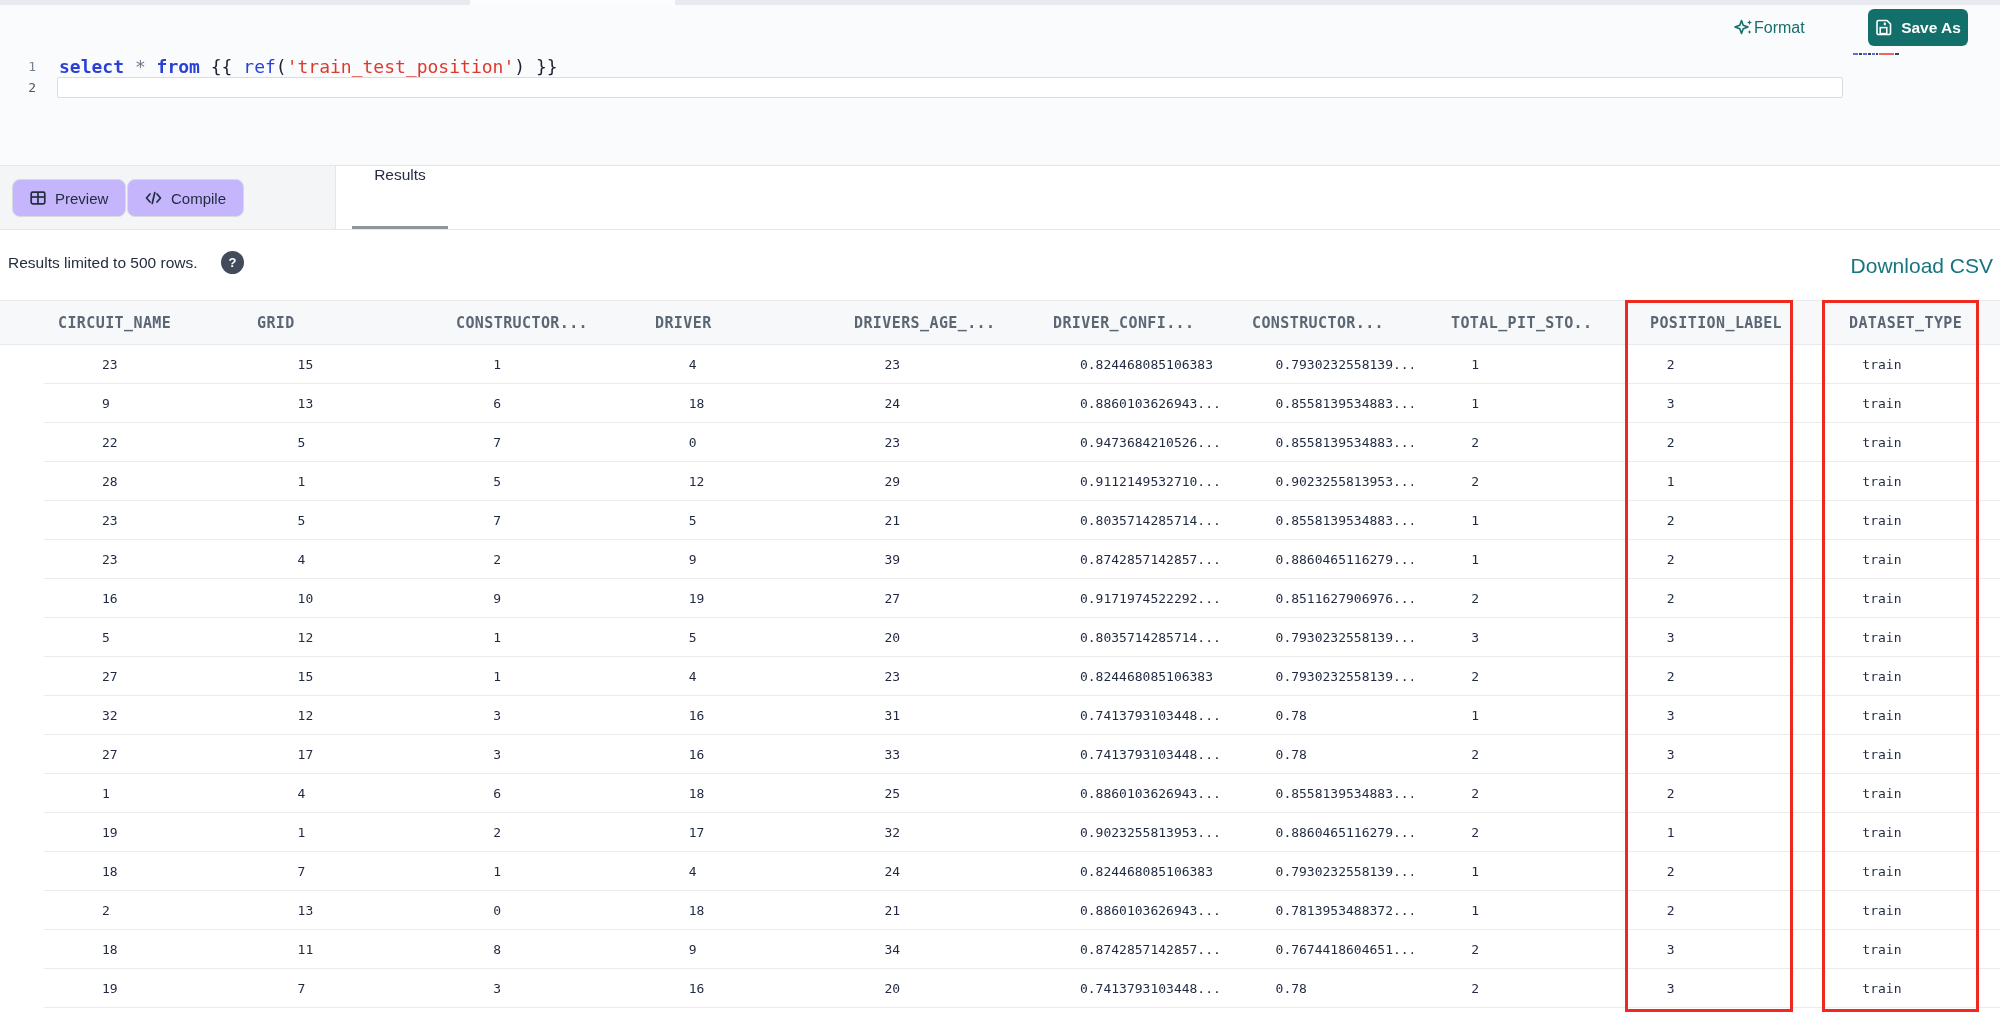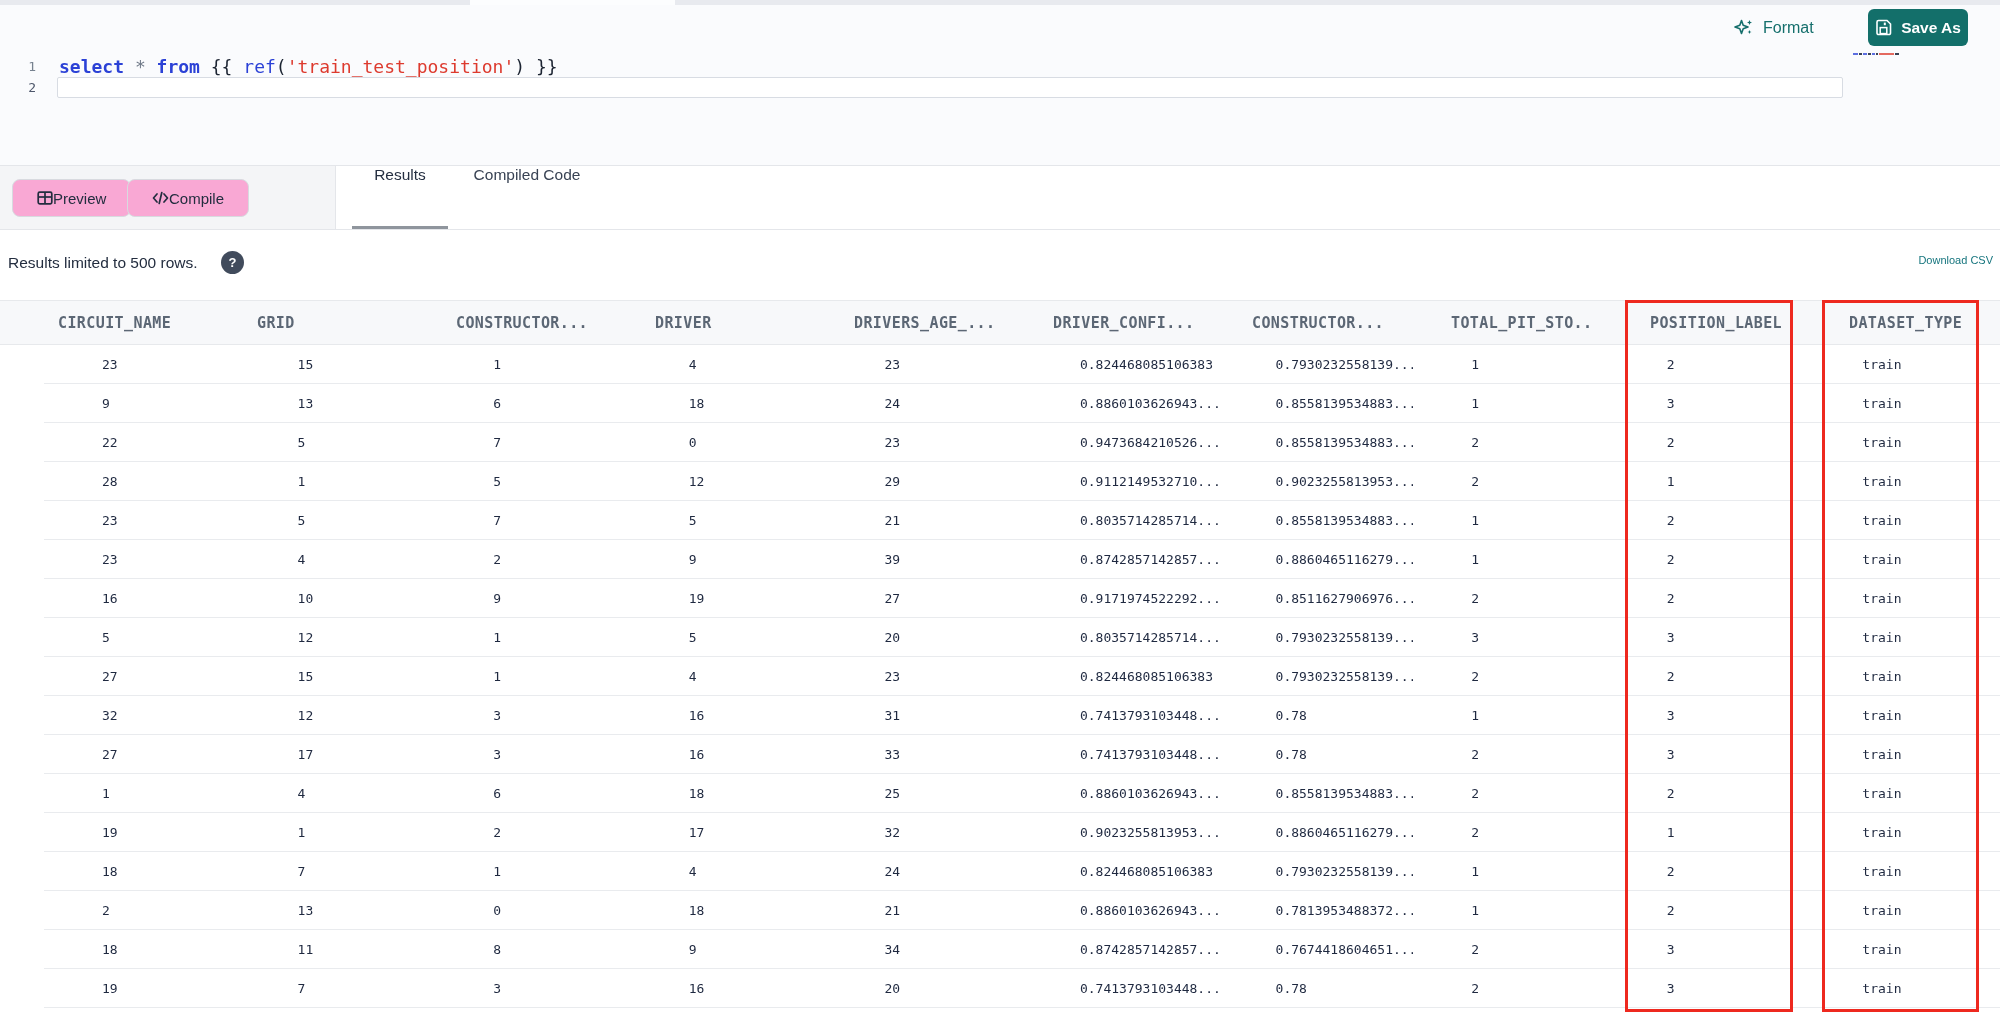--- a/index.html
+++ b/index.html
@@ -18,56 +18,56 @@
   .gutter .n2 { color:#4d576b; }
   .code-line { position:absolute; left:59px; top:51px; height:21px; line-height:21px;
                font-family:"DejaVu Sans Mono", monospace; font-size:18px; white-space:pre; }
   .tk-kw { color:#2b41d6; font-weight:bold; }
   .tk-fn { color:#2b41d6; }
   .tk-op { color:#6e7887; }
   .tk-pl { color:#1c2432; }
   .tk-str{ color:#dd3a2e; }
   .current-line { position:absolute; left:57px; top:72px; width:1786px; height:21px;
                   background:#fff; border:1px solid #d8dce3; border-radius:2px; }
-  .format-btn { position:absolute; left:1734px; top:13px; display:flex; align-items:center; gap:9px;
+  .format-btn { position:absolute; left:1734px; top:13px; display:flex; align-items:center; 
                 color:#156f6c; font-size:16px; cursor:pointer; background:none; border:none;
                 font-family:"Liberation Sans", sans-serif; }
   .saveas-btn { position:absolute; left:1868px; top:4px; width:100px; height:37px;
                 background:#136f6a; border:none; border-radius:6px; display:flex; align-items:center;
                 justify-content:center; gap:9px; color:#fff; font-size:15.5px; font-weight:bold;
                 cursor:pointer; font-family:"Liberation Sans", sans-serif; }
   .minimap { position:absolute; left:1853px; top:46px; width:60px; height:6px; display:flex;
              align-items:center; gap:1px; }
   .minimap span { display:inline-block; height:2px; }
   .mm-b { background:#5b6ee0; } .mm-d { background:#3a4254; } .mm-r { background:#e4695f; }
 
   
   .toolbar { position:absolute; left:0; top:165px; width:2000px; height:65px; background:#fff;
              border-top:1px solid #e4e6ea; border-bottom:1px solid #e4e6ea; }
   .toolbar-left { position:absolute; left:0; top:0; width:336px; height:100%; background:#f4f5f7;
                   border-right:1px solid #e4e6ea; }
-  .tool-btn { position:absolute; top:13px; height:38px; background:#f9a8d4; border:1px solid #d8dadf;
-              border-radius:8px; display:flex; align-items:center; padding:0 24px;
+  .tool-btn { position:absolute; top:13px; height:38px; background:#c4b5fd; border:1px solid #d8dadf;
+              border-radius:8px; display:flex; align-items:center; gap:9px; padding:0 17px;
               font-size:15px; color:#232d3f; cursor:pointer; font-family:"Liberation Sans", sans-serif; }
   .btn-preview { left:12px; }
   .btn-compile { left:127px; }
   .tab { position:absolute; top:0; height:64px; display:flex; align-items:flex-start; justify-content:center;
          font-size:15.5px; cursor:pointer; }
   .tab-results  { left:352px; width:96px;  color:#242e40; }
   .tab-compiled { left:462px; width:130px; color:#394354; }
   .tab-underline { position:absolute; left:352px; bottom:0; width:96px; height:3px; background:#8f959d; }
 
   
   .results-bar { position:absolute; left:0; top:231px; width:2000px; height:69px; background:#fff; }
   .limit-note { position:absolute; left:8px; top:23px; font-size:15.5px; color:#232d3f; }
   .help-icon { position:absolute; left:221px; top:20px; width:23px; height:23px; border-radius:50%;
                background:#414b5c; color:#fff; display:flex; align-items:center; justify-content:center;
                font-size:13px; font-weight:bold; cursor:pointer; }
   .help-icon::after { content:"?"; }
-  .download-link { position:absolute; right:7px; top:23px; font-size:11px; color:#16757e;
+  .download-link { position:absolute; right:7px; top:23px; font-size:21px; color:#16757e;
                    cursor:pointer; text-decoration:none; }
 
   
   .grid { position:absolute; left:0; top:300px; width:2000px; }
   .hrow { display:flex; height:45px; background:#f7f8fa; border-top:1px solid #e7e9ec;
           border-bottom:1px solid #e7e9ec; align-items:center; }
   .trow { display:flex; height:39px; background:#fff; border-bottom:1px solid #e9ebee;
           align-items:center;margin-left:44px; }
   .cell { width:199px; padding-left:58px; overflow:hidden; white-space:nowrap;
           font-family:"DejaVu Sans Mono", monospace; }
@@ -150,23 +150,20 @@
         <polyline points="5,4 1.5,8 5,12" stroke="#232d3f" stroke-width="1.7" stroke-linecap="round" stroke-linejoin="round"></polyline>
         <polyline points="12,4 15.5,8 12,12" stroke="#232d3f" stroke-width="1.7" stroke-linecap="round" stroke-linejoin="round"></polyline>
         <line x1="9.8" y1="2.5" x2="7.2" y2="13.5" stroke="#232d3f" stroke-width="1.7" stroke-linecap="round"></line>
       </svg>
     </span>
     <span>Compile</span>
   </button>
 
   <div class="tab tab-results">
     <span>Results</span>
-  </div>
-  <div class="tab tab-compiled">
-    <span>Compiled Code</span>
   </div>
   <div class="tab-underline"></div>
 </div>
 
 <div class="results-bar">
   <span class="limit-note">Results limited to 500 rows.</span>
   <span class="help-icon"></span>
   <a class="download-link">Download CSV</a>
 </div>
 

